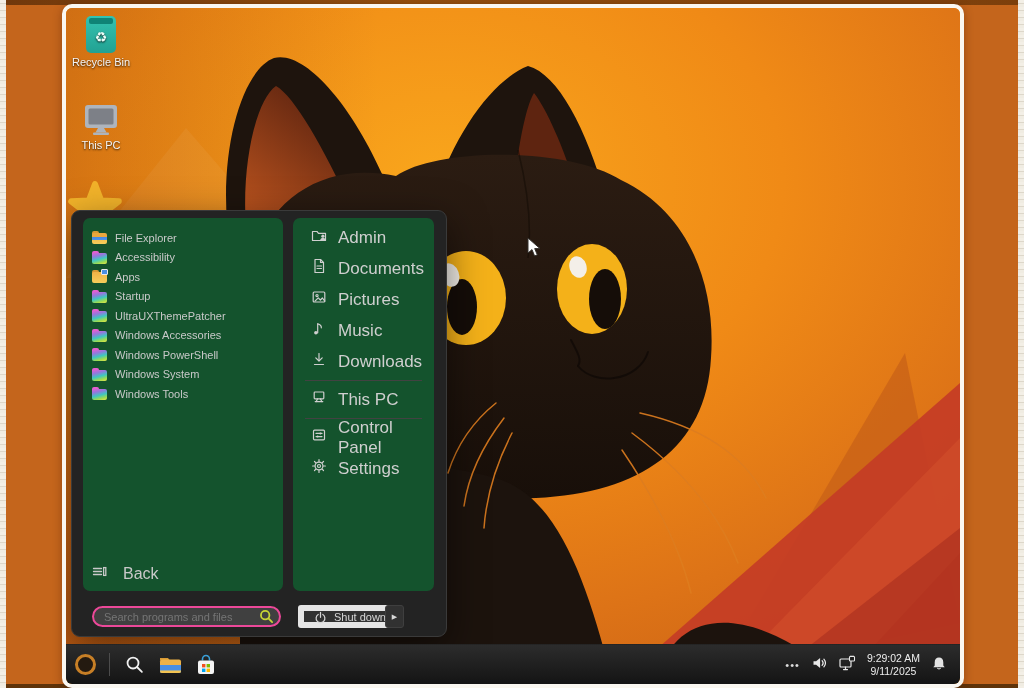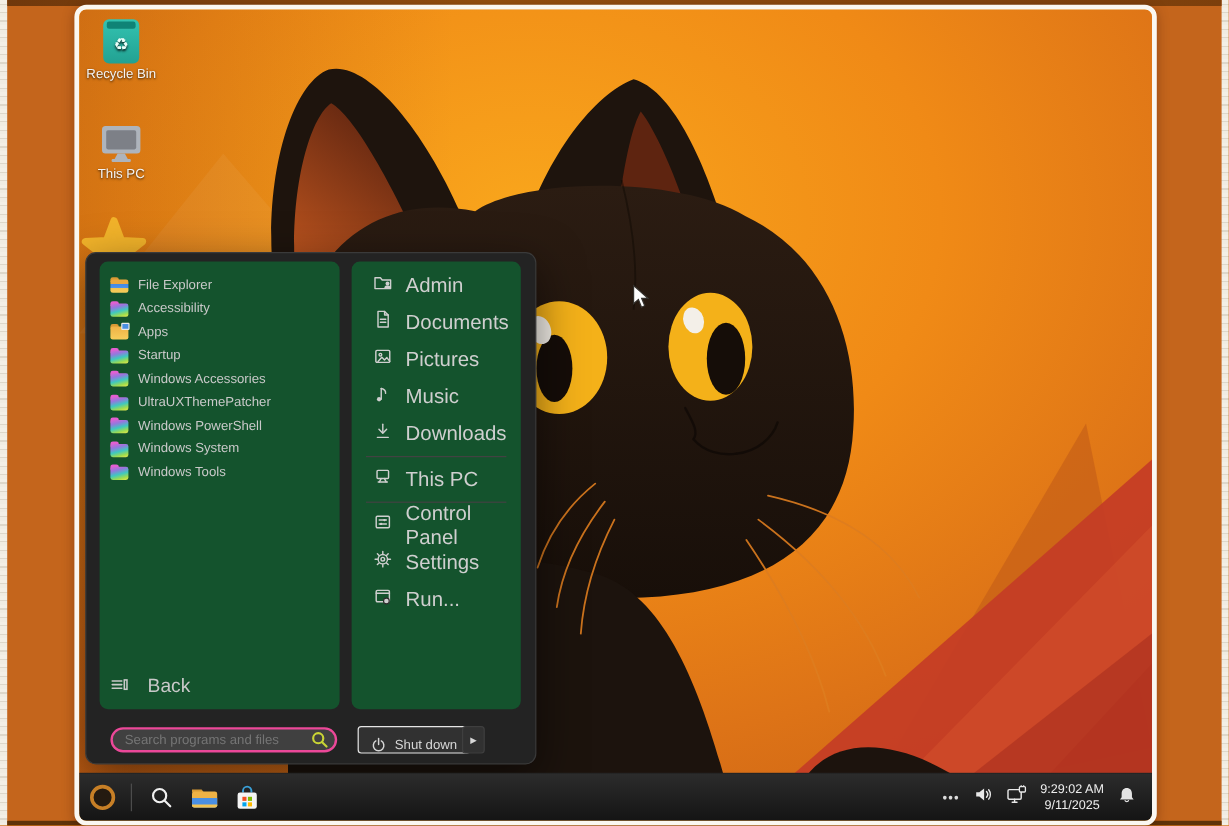--- a/index.html
+++ b/index.html
@@ -55,22 +55,22 @@
 
   .r-item{display:flex;align-items:center;gap:11px;height:31px;padding:0 12px 0 18px;font-size:17px;color:#cfcfcf;cursor:default}
   .r-item svg{flex:0 0 auto}
   .r-item .trail{margin-left:auto;display:flex;align-items:center}
   .r-sep{height:1px;background:#424242;margin:3px 12px}
 
   .search-box{position:absolute;left:20px;bottom:9px;width:189px;height:21px}
   .search-box input{width:100%;height:100%;box-sizing:border-box;background:#404040;border:2px solid #ec4899;
     border-radius:11px;color:#d8d8d8;font-size:11px;padding:0 26px 0 10px;outline:none;font-family:Liberation Sans, sans-serif}
   .search-box svg{position:absolute;right:7px;top:3px}
-  .shutdown{position:absolute;left:226px;bottom:8px;height:23px;box-sizing:border-box;display:flex;align-items:flex-end;gap:7px;
-    background:#313131;border:1px solid #e5e5e5;border-radius:3px;padding:0 10px;color:#d6d6d6;font-size:11px;cursor:default}
+  .shutdown{position:absolute;left:226px;bottom:8px;height:23px;box-sizing:border-box;display:flex;align-items:flex-start;gap:7px;
+    background:#313131;border:6px solid #e5e5e5;border-radius:3px;padding:0 10px;color:#d6d6d6;font-size:11px;cursor:default}
   .shutdown-arrow{position:absolute;left:313px;bottom:8px;width:19px;height:23px;box-sizing:border-box;
     background:#313131;border:1px solid #3f3f3f;border-radius:3px;color:#d8d8d8;font-size:7px;
     display:flex;align-items:center;justify-content:center;cursor:default}
 
   
   .taskbar{position:absolute;left:0;right:0;bottom:0;height:39px;z-index:30;
     background:linear-gradient(#2c2c2c,#141414);border-top:1px solid rgba(255,255,255,.07);
     display:flex;align-items:center}
   .tb-left{display:flex;align-items:center;padding-left:9px}
   .start-btn{width:21px;height:21px;border-radius:50%;border:3px solid #c77f26;background:#241a10;box-sizing:border-box;margin-right:13px}
@@ -211,28 +211,28 @@
                 <span class="tab"></span>
                 <span class="bodyp"></span>
               </span>
               <span class="lbl">Startup</span>
             </div>
             <div class="l-item">
               <span class="fold f-rainbow">
                 <span class="tab"></span>
                 <span class="bodyp"></span>
               </span>
+              <span class="lbl">UltraUXThemePatcher</span>
+            </div>
+            <div class="l-item">
+              <span class="fold f-rainbow">
+                <span class="tab"></span>
+                <span class="bodyp"></span>
+              </span>
               <span class="lbl">Windows Accessories</span>
-            </div>
-            <div class="l-item">
-              <span class="fold f-rainbow">
-                <span class="tab"></span>
-                <span class="bodyp"></span>
-              </span>
-              <span class="lbl">UltraUXThemePatcher</span>
             </div>
             <div class="l-item">
               <span class="fold f-rainbow">
                 <span class="tab"></span>
                 <span class="bodyp"></span>
               </span>
               <span class="lbl">Windows PowerShell</span>
             </div>
             <div class="l-item">
               <span class="fold f-rainbow">
@@ -320,28 +320,20 @@
             <span>Control Panel</span>
           </div>
           <div class="r-item">
             <span><svg width="16" height="16" viewBox="0 0 16 16">
                 <circle stroke="#cfcfcf" stroke-width="1.2" fill="none" stroke-linecap="round" stroke-linejoin="round" cx="8" cy="8" r="3.9"></circle>
                 <circle stroke="#cfcfcf" stroke-width="1.2" fill="none" stroke-linecap="round" stroke-linejoin="round" cx="8" cy="8" r="1.5"></circle>
                 <path stroke="#cfcfcf" stroke-width="1.2" fill="none" stroke-linecap="round" stroke-linejoin="round" d="M8,1.6 v2 M8,12.4 v2 M1.6,8 h2 M12.4,8 h2 M3.5,3.5 l1.4,1.4 M11.1,11.1 l1.4,1.4 M12.5,3.5 l-1.4,1.4 M4.9,11.1 l-1.4,1.4"></path>
               </svg></span>
             <span>Settings</span>
           </div>
-          <div class="r-item">
-            <span><svg width="16" height="16" viewBox="0 0 16 16">
-                <rect stroke="#cfcfcf" stroke-width="1.2" fill="none" stroke-linecap="round" stroke-linejoin="round" x="2.5" y="3" width="11" height="9.5" rx="1"></rect>
-                <path stroke="#cfcfcf" stroke-width="1.2" fill="none" stroke-linecap="round" stroke-linejoin="round" d="M2.5,5.3 h11"></path>
-                <circle cx="11" cy="11.8" r="2.4" fill="#cfcfcf" stroke="#2d2d2d" stroke-width="1"></circle>
-              </svg></span>
-            <span>Run...</span>
-          </div>
         </div>
 
       <div class="search-box">
         <input type="text" placeholder="Search programs and files" style="">
         <svg width="15" height="15" viewBox="0 0 16 16">
           <circle cx="6.6" cy="6.6" r="4.5" stroke="#c9d435" stroke-width="1.9" fill="none"></circle>
           <path d="M10.1,10.1 L14,14" stroke="#c9d435" stroke-width="1.9" stroke-linecap="round"></path>
         </svg>
       </div>
       <div class="shutdown">

